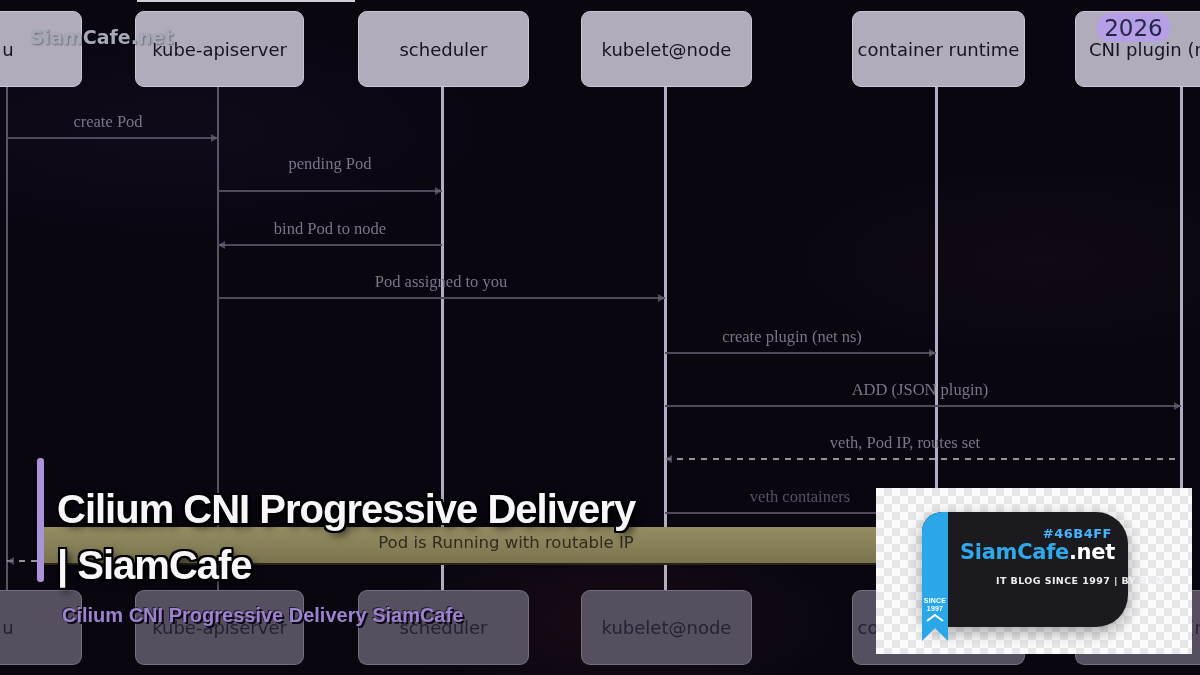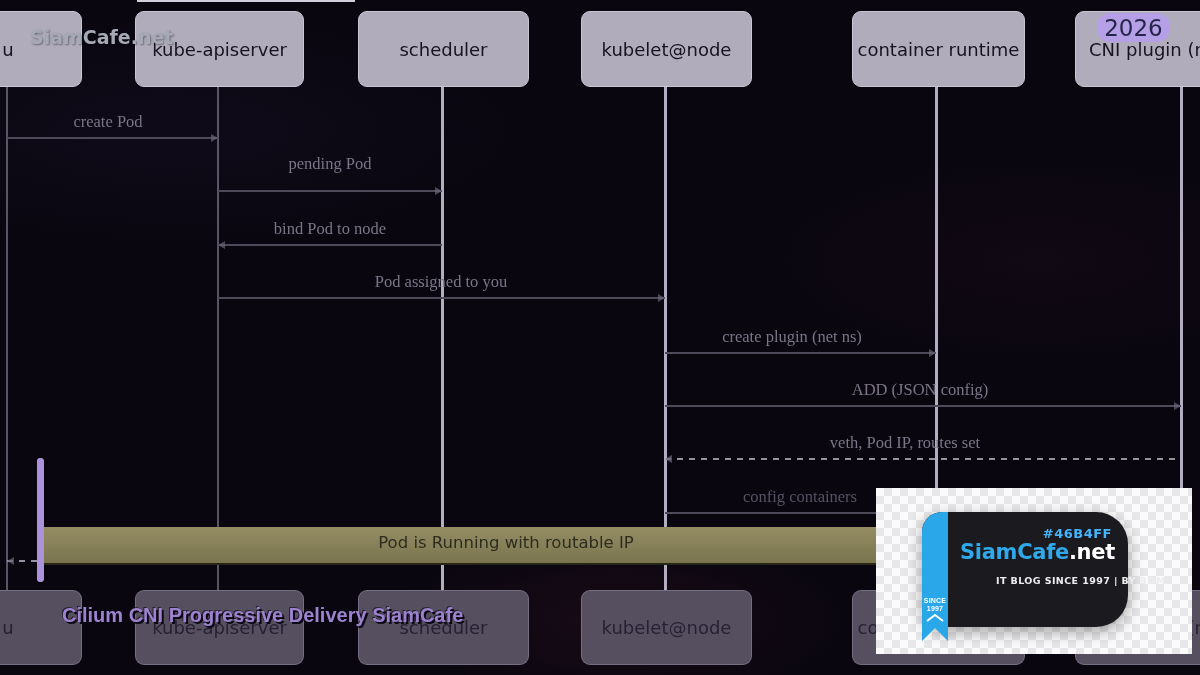--- a/index.html
+++ b/index.html
@@ -85,27 +85,27 @@
       <div class="arrowhead left" style="left: 218px; top: 241px;"></div>
       <div class="msg-label" style="left: 330px; top: 219px;">bind Pod to node</div>
       <div class="msg-line solid" style="left: 218px; width: 447px; top: 297px;"></div>
       <div class="arrowhead right" style="left: 658px; top: 294px;"></div>
       <div class="msg-label" style="left: 441px; top: 272px;">Pod assigned to you</div>
       <div class="msg-line solid" style="left: 665px; width: 271px; top: 352px;"></div>
       <div class="arrowhead right" style="left: 929px; top: 349px;"></div>
       <div class="msg-label" style="left: 792px; top: 327px;">create plugin (net ns)</div>
       <div class="msg-line solid" style="left: 665px; width: 516px; top: 405px;"></div>
       <div class="arrowhead right" style="left: 1174px; top: 402px;"></div>
-      <div class="msg-label" style="left: 920px; top: 380px;">ADD (JSON config)</div>
+      <div class="msg-label" style="left: 920px; top: 380px;">ADD (JSON plugin)</div>
       <div class="msg-line dashed" style="left: 665px; width: 516px; top: 458px;"></div>
       <div class="arrowhead left" style="left: 665px; top: 455px;"></div>
       <div class="msg-label" style="left: 905px; top: 433px;">veth, Pod IP, routes set</div>
       <div class="msg-line solid" style="left: 665px; width: 271px; top: 512px;"></div>
       <div class="arrowhead right" style="left: 929px; top: 509px;"></div>
-      <div class="msg-label dim" style="left: 800px; top: 487px;">config containers</div>
+      <div class="msg-label dim" style="left: 800px; top: 487px;">veth containers</div>
       <div class="msg-line dashed" style="left: 7px; width: 658px; top: 560px;"></div>
       <div class="arrowhead left" style="left: 7px; top: 557px;"></div>
       <div class="actor-box top" style="left: -66px; width: 146px;">u</div>
       <div class="actor-box bottom" style="left: -66px; width: 146px;">u</div>
       <div class="actor-box top" style="left: 135px; width: 167px;">kube-apiserver</div>
       <div class="actor-box bottom" style="left: 135px; width: 167px;">kube-apiserver</div>
       <div class="actor-box top" style="left: 358px; width: 169px;">scheduler</div>
       <div class="actor-box bottom" style="left: 358px; width: 169px;">scheduler</div>
       <div class="actor-box top" style="left: 581px; width: 169px;">kubelet@node</div>
       <div class="actor-box bottom" style="left: 581px; width: 169px;">kubelet@node</div>
@@ -132,19 +132,23 @@
       </div>
       <div class="hex-label">#46B4FF</div>
       <div class="logo-name">
         <span class="blue">SiamCafe</span><span class="white">.net</span>
       </div>
       <div class="logo-tagline">IT BLOG SINCE 1997 | BY BOM</div>
     </div>
   </div>
 
   <div class="accent-bar"></div>
+  <h1 class="title">
+    <span>Cilium CNI Progressive Delivery</span><br>
+    <span>| SiamCafe</span>
+  </h1>
   <div class="subtitle">Cilium CNI Progressive Delivery SiamCafe</div>
 
   <div class="watermark">SiamCafe.net</div>
   <div class="year-badge">2026</div>
   <div class="topline"></div>
 
 </div>
 
 </body></html>

